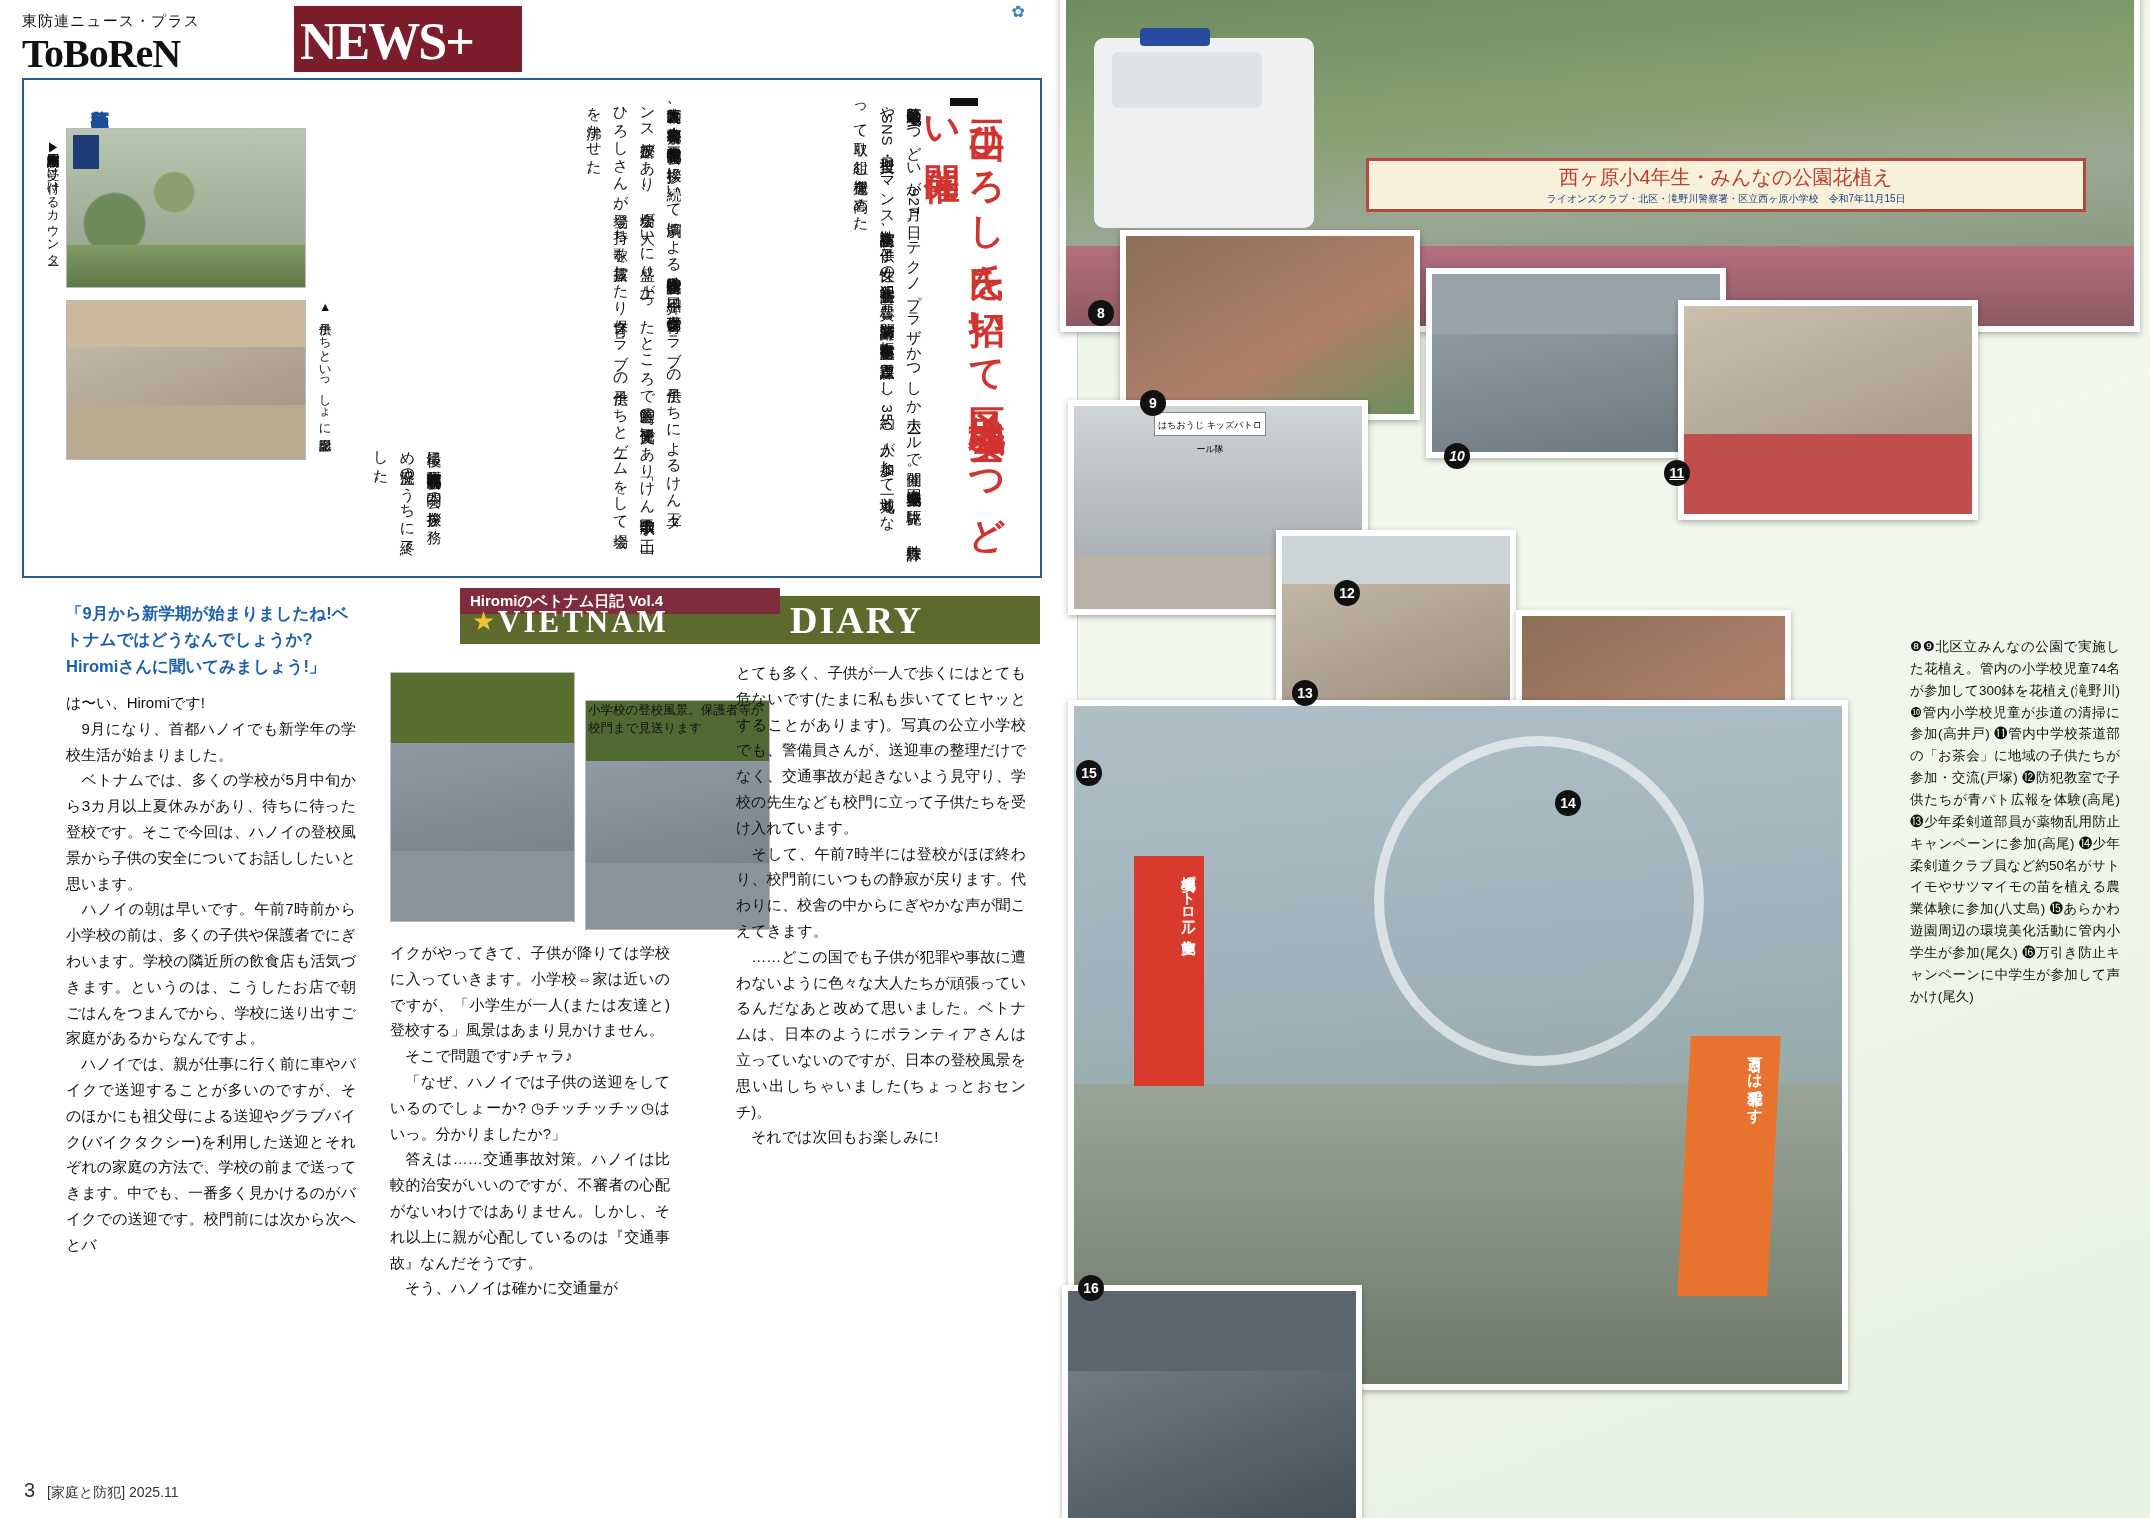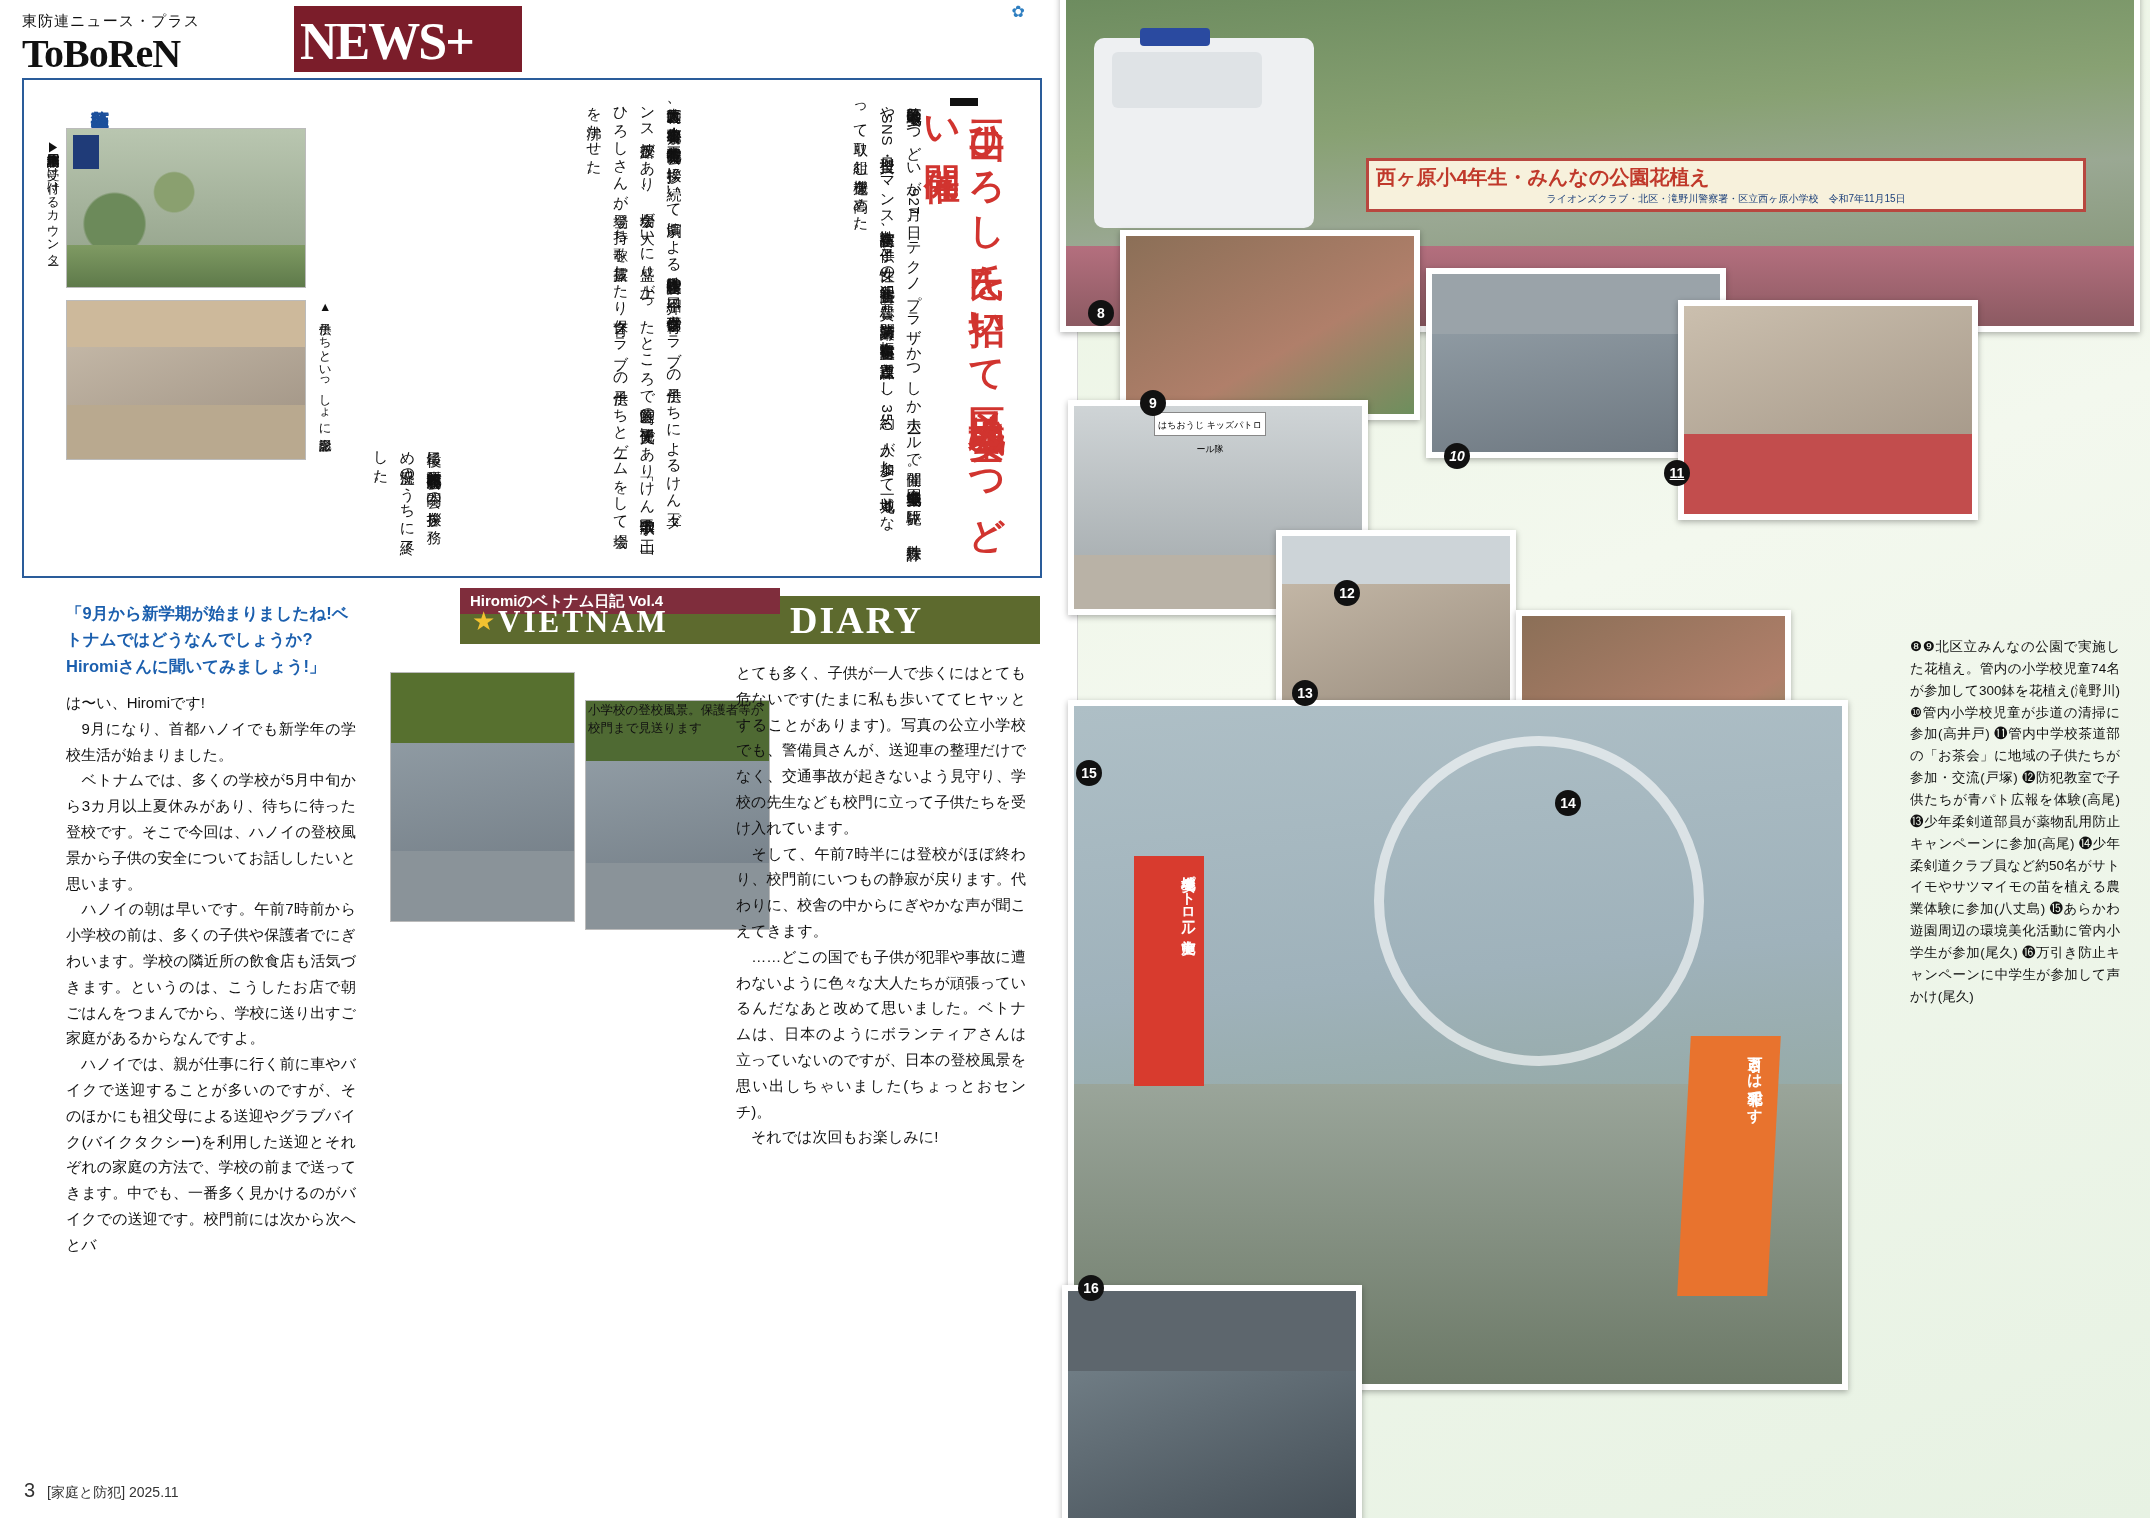--- a/index.html
+++ b/index.html
@@ -183,40 +183,45 @@
       <div style="position:absolute; left:0; top:0; width:100%; height:60px; background:#4f6a33;"></div>
       <div style="position:absolute; left:0; bottom:0; width:100%; height:66px; background:#8a9399;"></div>
     </div>
     <div style="position:absolute; left:588px; top:670px; width:180px; font-size:12.5px; line-height:1.45; color:#111;margin-top:31px;">小学校の登校風景。保護者等が校門まで見送ります</div>
 
     <div class="col c1" style="white-space:pre-line;">は〜い、Hiromiです!
 　9月になり、首都ハノイでも新学年の学校生活が始まりました。
 　ベトナムでは、多くの学校が5月中旬から3カ月以上夏休みがあり、待ちに待った登校です。そこで今回は、ハノイの登校風景から子供の安全についてお話ししたいと思います。
 　ハノイの朝は早いです。午前7時前から小学校の前は、多くの子供や保護者でにぎわいます。学校の隣近所の飲食店も活気づきます。というのは、こうしたお店で朝ごはんをつまんでから、学校に送り出すご家庭があるからなんですよ。
 　ハノイでは、親が仕事に行く前に車やバイクで送迎することが多いのですが、そのほかにも祖父母による送迎やグラブバイク(バイクタクシー)を利用した送迎とそれぞれの家庭の方法で、学校の前まで送ってきます。中でも、一番多く見かけるのがバイクでの送迎です。校門前には次から次へとバ</div>
+    <div class="col c2" style="white-space:pre-line;">イクがやってきて、子供が降りては学校に入っていきます。小学校⇔家は近いのですが、「小学生が一人(または友達と)登校する」風景はあまり見かけません。
+　そこで問題です♪チャラ♪
+　「なぜ、ハノイでは子供の送迎をしているのでしょーか? ◷チッチッチッ◷はいっ。分かりましたか?」
+　答えは……交通事故対策。ハノイは比較的治安がいいのですが、不審者の心配がないわけではありません。しかし、それ以上に親が心配しているのは『交通事故』なんだそうです。
+　そう、ハノイは確かに交通量が</div>
     <div class="col c3" style="white-space:pre-line;">とても多く、子供が一人で歩くにはとても危ないです(たまに私も歩いててヒヤッとすることがあります)。写真の公立小学校でも、警備員さんが、送迎車の整理だけでなく、交通事故が起きないよう見守り、学校の先生なども校門に立って子供たちを受け入れています。
 　そして、午前7時半には登校がほぼ終わり、校門前にいつもの静寂が戻ります。代わりに、校舎の中からにぎやかな声が聞こえてきます。
 　……どこの国でも子供が犯罪や事故に遭わないように色々な大人たちが頑張っているんだなあと改めて思いました。ベトナムは、日本のようにボランティアさんは立っていないのですが、日本の登校風景を思い出しちゃいました(ちょっとおセンチ)。
 　それでは次回もお楽しみに!</div>
 
     <div class="pagefoot">
       <span class="pagenum">3</span>
       <span>[家庭と防犯] 2025.11</span>
     </div>
   </div>
 
   <div class="right-page">
 
     <div class="rphoto" style="left:-18px; top:-8px; width:1080px; height:340px;">
       <div style="position:absolute; inset:0; background:linear-gradient(175deg,#6d8c5f 0%, #88a173 38%, #9aa893 60%, #7d8f6e 100%);"></div>
       <div style="position:absolute; left:28px; top:40px; width:220px; height:190px; background:#eef0f2; border-radius:10px;"></div>
       <div style="position:absolute; left:46px; top:54px; width:150px; height:56px; background:#dfe3e6; border-radius:6px;"></div>
       <div style="position:absolute; left:74px; top:30px; width:70px; height:18px; background:#2a4aa0; border-radius:4px;"></div>
       <div style="position:absolute; left:300px; top:160px; width:720px; height:54px; background:#f7f1dc; border:3px solid #b8473f;"></div>
-      <div style="position:absolute; left:310px; top:166px; width:700px; font-size:20px; font-weight:bold; color:#c0392b;">西ヶ原小4年生・みんなの公園花植え</div>
+      <div style="position:absolute; left:310px; top:166px; width:700px; text-align:center; font-size:20px; font-weight:normal; color:#c0392b;">西ヶ原小4年生・みんなの公園花植え</div>
       <div style="position:absolute; left:310px; top:194px; width:700px; text-align:center; font-size:10px; color:#1b3f7a;">ライオンズクラブ・北区・滝野川警察署・区立西ヶ原小学校　令和7年11月15日</div>
       <div style="position:absolute; left:0; bottom:0; width:100%; height:80px; background:linear-gradient(#b46f7e,#8c5a62);"></div>
     </div>
     <div class="numbadge" style="left:10px; top:300px;">8</div>
 
     <div class="rphoto pf-flowers" style="left:42px; top:230px; width:300px; height:190px;"></div>
     <div class="numbadge" style="left:62px; top:390px;">9</div>
 
     <div class="rphoto pf-street" style="left:348px; top:268px; width:300px; height:190px;">
       <div style="position:absolute; left:0; top:0; width:100%; height:60px; background:#9aa3a9;"></div>

